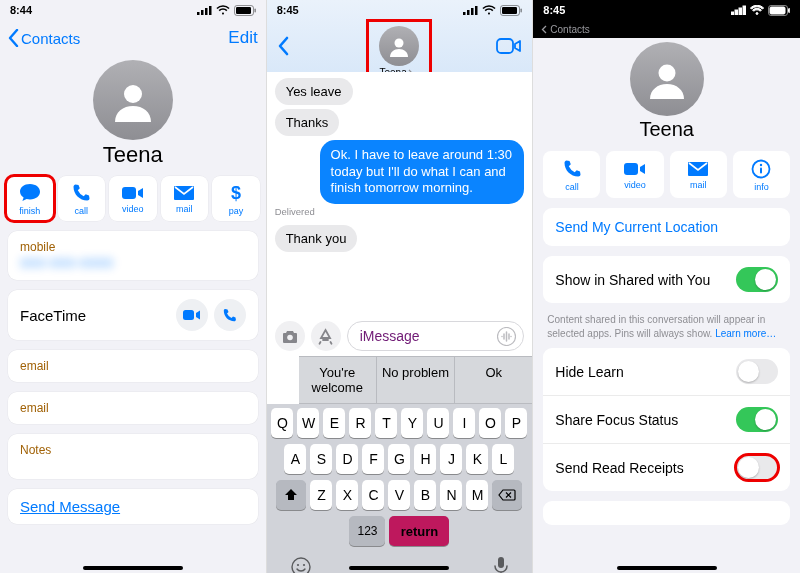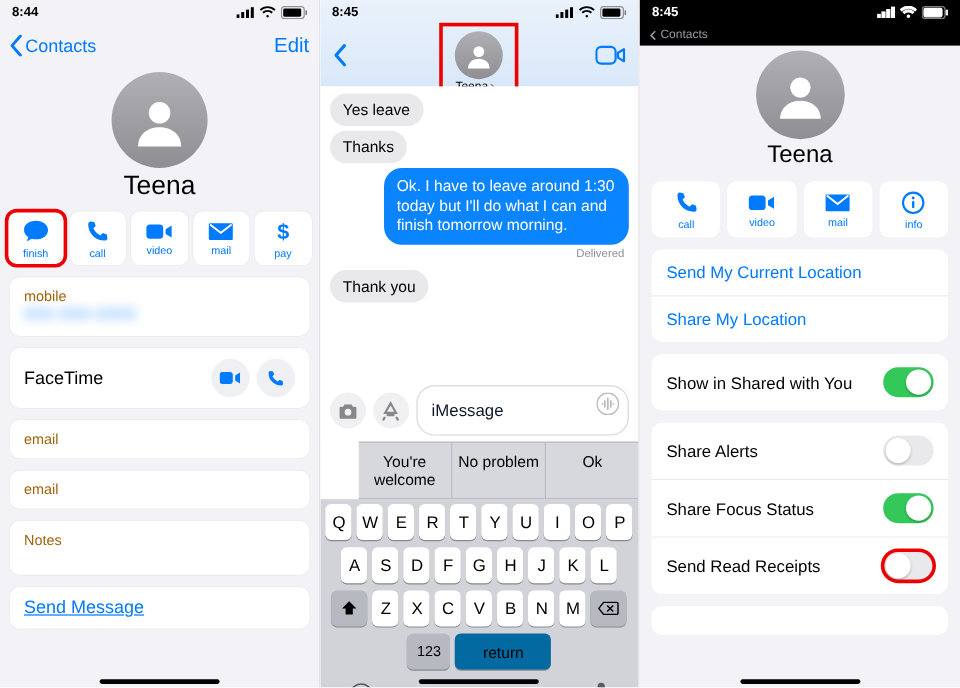--- a/index.html
+++ b/index.html
@@ -39,35 +39,35 @@
   .s2top { background:linear-gradient(#eaf2fb,#d9e8f9); }
   .navbar2 { height:52px; display:flex; align-items:center; justify-content:space-between; padding:0 10px; position:relative; }
   .navbar2 .center { position:absolute; left:50%; top:4px; transform:translateX(-50%); display:flex; flex-direction:column; align-items:center; }
   .navbar2 .center .nm { font-size:10px; color:#000; margin-top:1px; display:flex; align-items:center; gap:1px; }
   .center-box { outline:3px solid #e00; padding:2px 8px 2px; outline-offset:2px; }
   .thread { background:#fff; padding:6px 8px 2px; height:244px; overflow:hidden; position:relative; }
   .bubble-in { background:#e9e9eb; color:#000; border-radius:15px; padding:6px 11px; font-size:13px; display:inline-block; margin-bottom:4px; max-width:80%; }
   .row-in { text-align:left; }
   .bubble-out { background:#0a84ff; color:#fff; border-radius:15px; padding:7px 11px; font-size:13px; display:inline-block; margin-bottom:2px; max-width:82%; text-align:left; line-height:1.28; }
   .row-out { text-align:right; }
-  .delivered { font-size:9.5px; color:#8e8e93; text-align:right; padding-right:4px; margin-bottom:8px; }
+  .delivered { font-size:9.5px; color:#8e8e93; text-align:left; padding-right:4px; margin-bottom:8px; }
   .compose { display:flex; align-items:center; gap:6px; padding:5px 8px; background:#fff; }
   .cbtn { width:30px; height:30px; border-radius:50%; background:#f0f0f2; display:flex; align-items:center; justify-content:center; color:#898990; }
-  .cinput { flex:1; height:42px; border:1px solid #d8d8dc; border-radius:15px; padding:0 30px 0 12px; font-size:14px; color:#0f172a; display:flex; align-items:center; position:relative; }
+  .cinput { flex:1; height:30px; border:1px solid #d8d8dc; border-radius:15px; padding:0 30px 0 12px; font-size:14px; color:#701a75; display:flex; align-items:center; position:relative; }
   .cinput .mic { position:absolute; right:7px; top:5px; color:#bcbcc0; }
   .suggest { display:flex; background:#d6d8dc; border-top:1px solid #b9bbc0; border-bottom:1px solid #b9bbc0;margin-left:32px; }
   .sg { flex:1; text-align:center; font-size:13px; padding:8px 2px; color:#000; border-right:1px solid #b9bbc0; }
   .sg:last-child { border-right:none; }
   .kbd { background:#d1d3d9; padding:4px 3px 3px; }
   .krow { display:flex; justify-content:center; gap:4px; margin-bottom:6px; }
   .key { background:#fff; border-radius:5px; box-shadow:0 1px 0 #898a8d; width:22px; height:30px; display:flex; align-items:center; justify-content:center; font-size:14px; }
   .key.fn { background:#b6b9c0; font-size:12px; width:30px; }
   .key.wide { width:36px; }
   .key.space { width:126px; font-size:13px; }
-  .key.ret { width:80px; background:#0369a1; font-size:13px; }
+  .key.ret { width:60px; background:#be185d; font-size:13px;font-weight:bold; }
   .kb-bottom { display:flex; justify-content:space-between; padding:4px 20px 0; color:#5a5b5e; }
 
   
   .bc { background:#000; color:#9a9a9f; height:18px; font-size:10px; display:flex; align-items:center; padding:0 8px; gap:3px; }
   .navbar3 { height:30px; display:flex; align-items:center; justify-content:flex-end; padding:0 12px; background:#f2f2f7; }
   .action-row3 { display:flex; gap:6px; padding:0 10px; margin-bottom:10px; }
   .action-btn3 { flex:1; background:#fff; border-radius:8px; display:flex; flex-direction:column; align-items:center; justify-content:center; padding:8px 2px 6px; }
   .action-btn3 .lbl { font-size:9px; color:#007aff; margin-top:3px; }
   .list-card { background:#fff; border-radius:9px; margin:0 10px 10px; overflow:hidden; }
   .lrow { display:flex; align-items:center; justify-content:space-between; padding:11px 12px; font-size:14px; border-bottom:0.5px solid rgba(0,0,0,0.08); }
@@ -410,35 +410,35 @@
             <circle cx="10" cy="10" r="8.5" fill="none" stroke="#007aff" stroke-width="1.8"></circle>
             <circle cx="10" cy="6" r="1.2" fill="#007aff"></circle>
             <rect x="9" y="8.5" width="2" height="6" rx="1" fill="#007aff"></rect>
           </svg>
       <span class="lbl">info</span>
     </div>
   </div>
 
   <div class="list-card">
     <div class="lrow blue">Send My Current Location</div>
-    <div class="lrow blue">Share My Location</div>
   </div>
 
   <div class="list-card">
     <div class="lrow">
       <span>Show in Shared with You</span>
       <div class="toggle on">
             <div class="knob"></div>
           </div>
     </div>
   </div>
+  <div class="foot-note"><span>Content shared in this conversation will appear in selected apps. Pins will always show. </span><a>Learn more…</a></div>
 
   <div class="list-card">
     <div class="lrow">
-      <span>Share Alerts</span>
+      <span>Hide Learn</span>
       <div class="toggle off">
             <div class="knob"></div>
           </div>
     </div>
     <div class="lrow">
       <span>Share Focus Status</span>
       <div class="toggle on">
             <div class="knob"></div>
           </div>
     </div>

